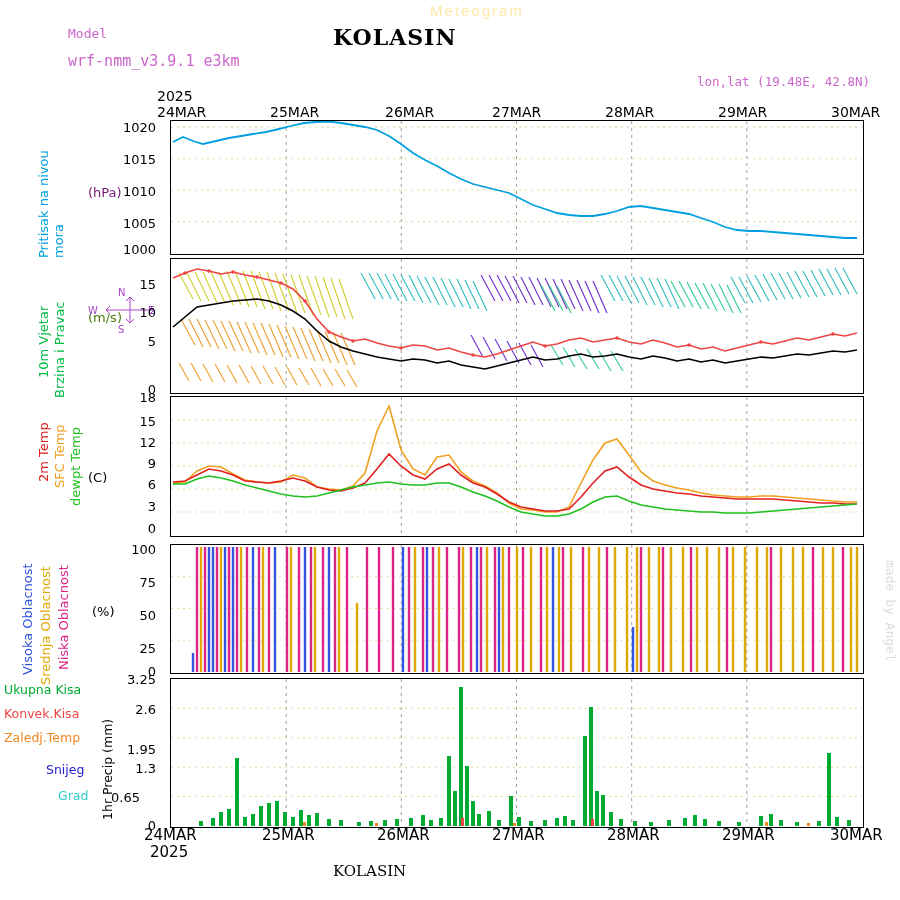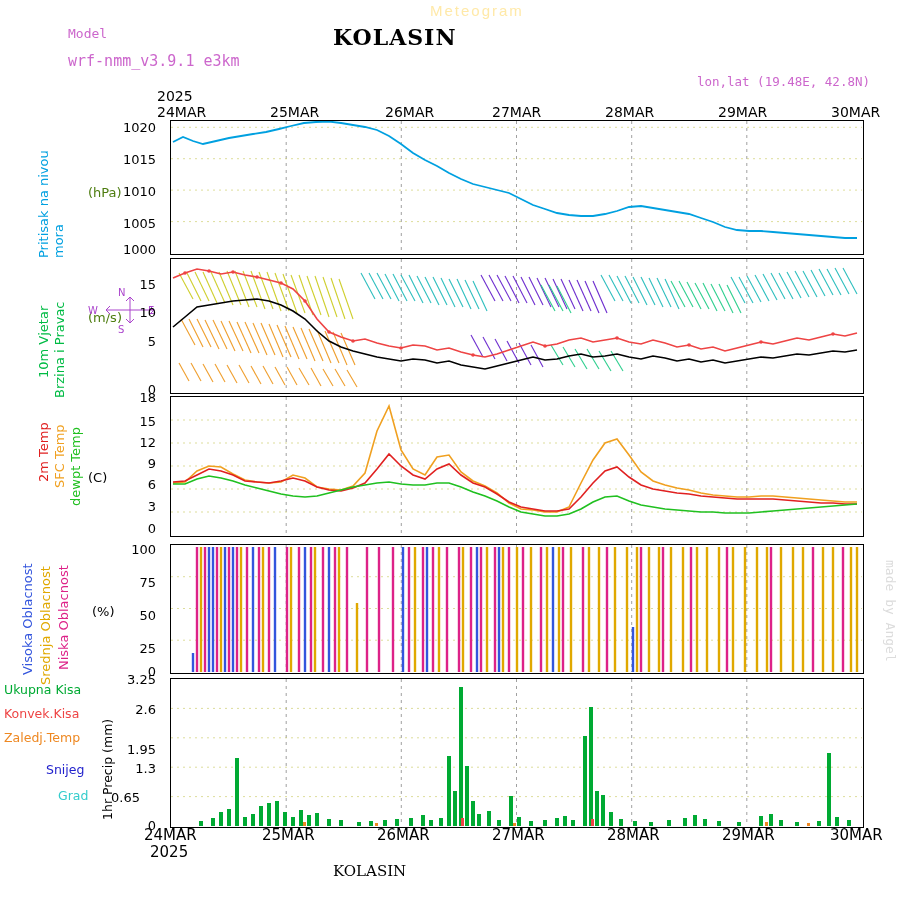--- a/index.html
+++ b/index.html
@@ -37,21 +37,21 @@
 <div id="year-top">2025</div>
 <div class="xlabel-top" style="top:104px;left:157px">24MAR</div>
 <div class="xlabel-top" style="top:104px;left:270px">25MAR</div>
 <div class="xlabel-top" style="top:104px;left:385px">26MAR</div>
 <div class="xlabel-top" style="top:104px;left:492px">27MAR</div>
 <div class="xlabel-top" style="top:104px;left:605px">28MAR</div>
 <div class="xlabel-top" style="top:104px;left:718px">29MAR</div>
 <div class="xlabel-top" style="top:104px;left:831px">30MAR</div>
 
 <div class="vlabel" style="top:128px;left:36px;height:130px;color:#00a0e0">Pritisak na nivou mora</div>
-<div class="unitlabel" style="top:185px;left:88px;color:#4d7c0f">(hPa)</div>
+<div class="unitlabel" style="top:185px;left:88px;color:#701a75">(hPa)</div>
 <div class="ytick" style="top:120px;left:110px">1020</div>
 <div class="ytick" style="top:152px;left:110px">1015</div>
 <div class="ytick" style="top:184px;left:110px">1010</div>
 <div class="ytick" style="top:216px;left:110px">1005</div>
 <div class="ytick" style="top:242px;left:110px">1000</div>
 
 <div class="panel" id="panel-pressure" style="left:170px;top:120px;width:694px;height:135px;">
   <svg width="691" height="132" viewBox="0 0 691 132" preserveAspectRatio="none">
     <g stroke="#888" stroke-width="0.8" stroke-dasharray="3,4">
       <line x1="115.2" y1="0" x2="115.2" y2="132"></line>

